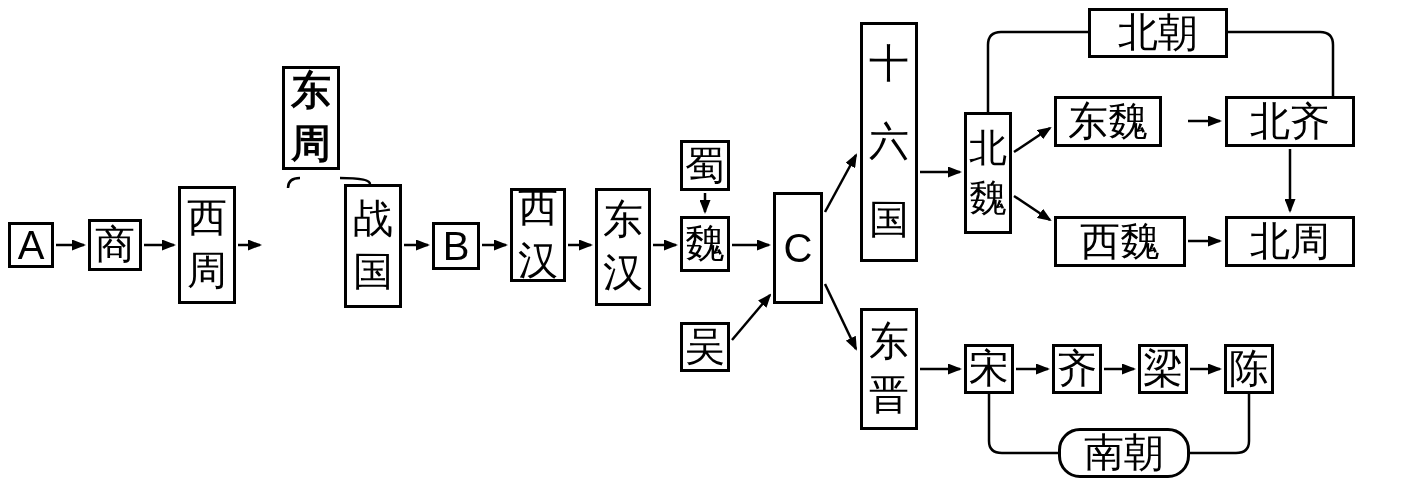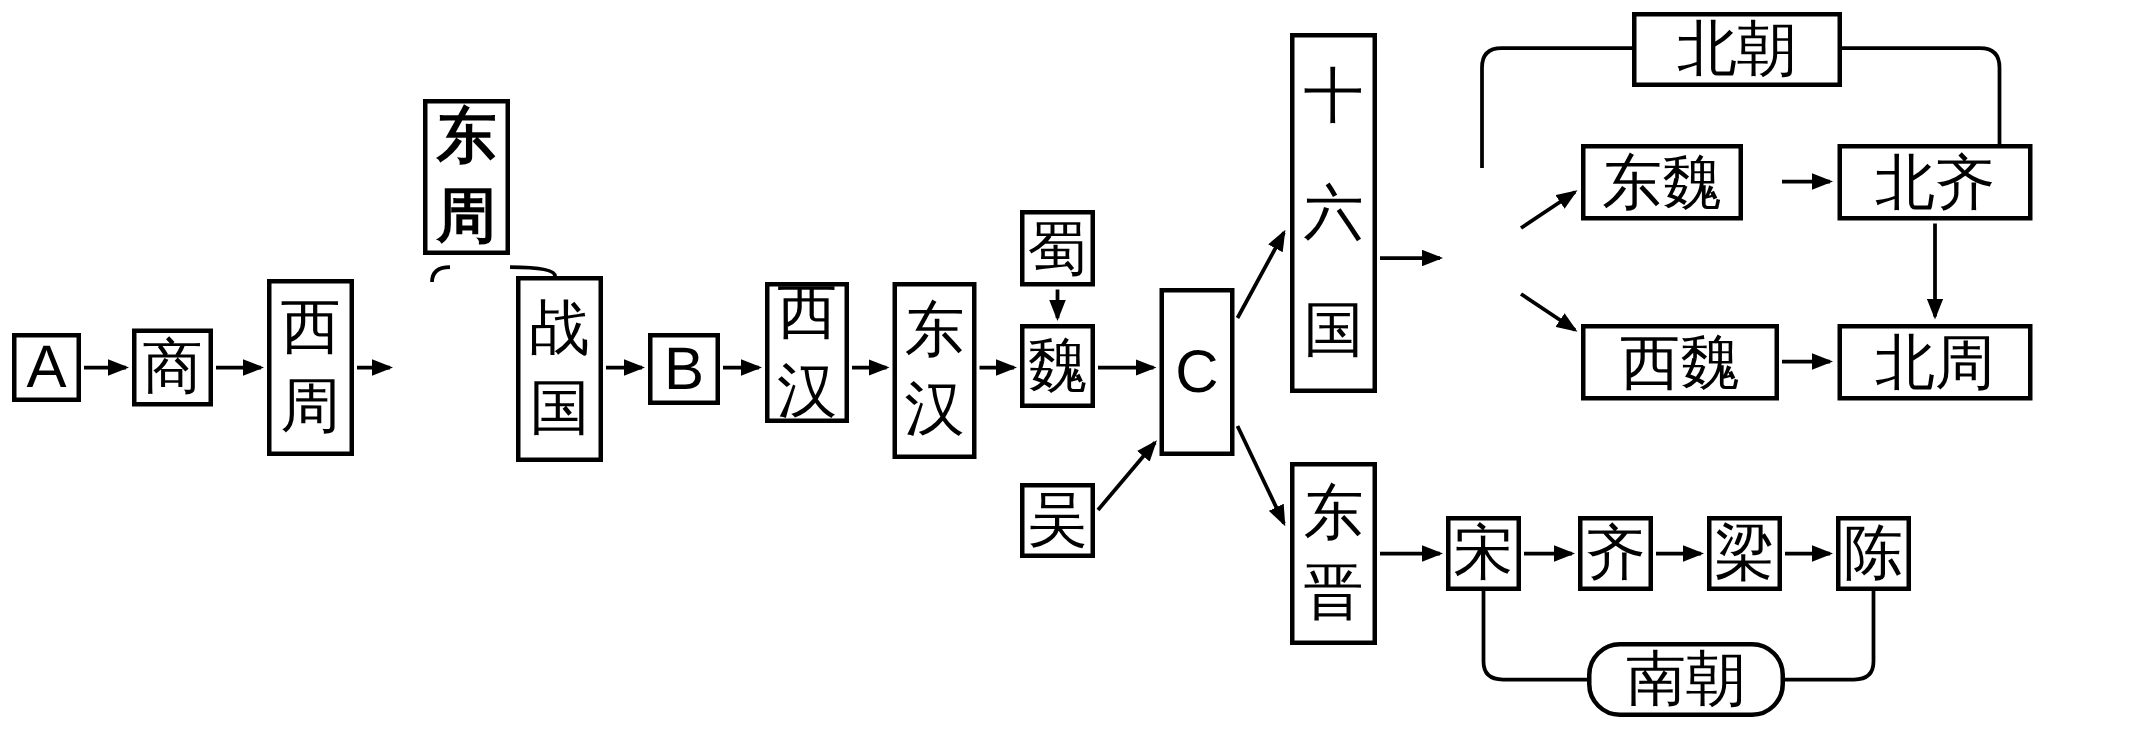--- a/index.html
+++ b/index.html
@@ -85,20 +85,21 @@
   <div class="node v" style="left:282px;top:66px;width:58px;height:104px;font-weight:bold;">东周</div>
   <div class="node latin" style="left:432px;top:222px;width:48px;height:48px;">B</div>
   <div class="node v" style="left:510px;top:188px;width:56px;height:94px;">西汉</div>
   <div class="node v" style="left:595px;top:188px;width:56px;height:118px;">东汉</div>
   <div class="node" style="left:680px;top:140px;width:50px;height:51px;">蜀</div>
   <div class="node" style="left:680px;top:216px;width:50px;height:56px;">魏</div>
   <div class="node" style="left:680px;top:322px;width:50px;height:50px;">吴</div>
   <div class="node latin" style="left:773px;top:192px;width:50px;height:112px;">C</div>
   <div class="node v v3" style="left:860px;top:22px;width:58px;height:240px;">十六国</div>
   <div class="node v" style="left:860px;top:308px;width:58px;height:122px;">东晋</div>
+  <div class="node v" style="left:964px;top:112px;width:48px;height:122px;font-size:38px;">北魏</div>
   <div class="node" style="left:1054px;top:96px;width:108px;height:51px;">东魏</div>
   <div class="node" style="left:1225px;top:96px;width:130px;height:51px;">北齐</div>
   <div class="node" style="left:1054px;top:216px;width:132px;height:51px;">西魏</div>
   <div class="node" style="left:1225px;top:216px;width:130px;height:51px;">北周</div>
   <div class="node" style="left:1088px;top:8px;width:140px;height:50px;">北朝</div>
   <div class="node" style="left:964px;top:344px;width:50px;height:50px;">宋</div>
   <div class="node" style="left:1052px;top:344px;width:50px;height:50px;">齐</div>
   <div class="node" style="left:1138px;top:344px;width:50px;height:50px;">梁</div>
   <div class="node" style="left:1224px;top:344px;width:50px;height:50px;">陈</div>
   <div class="node" style="left:1058px;top:428px;width:132px;height:50px;border-radius:22px;">南朝</div>

